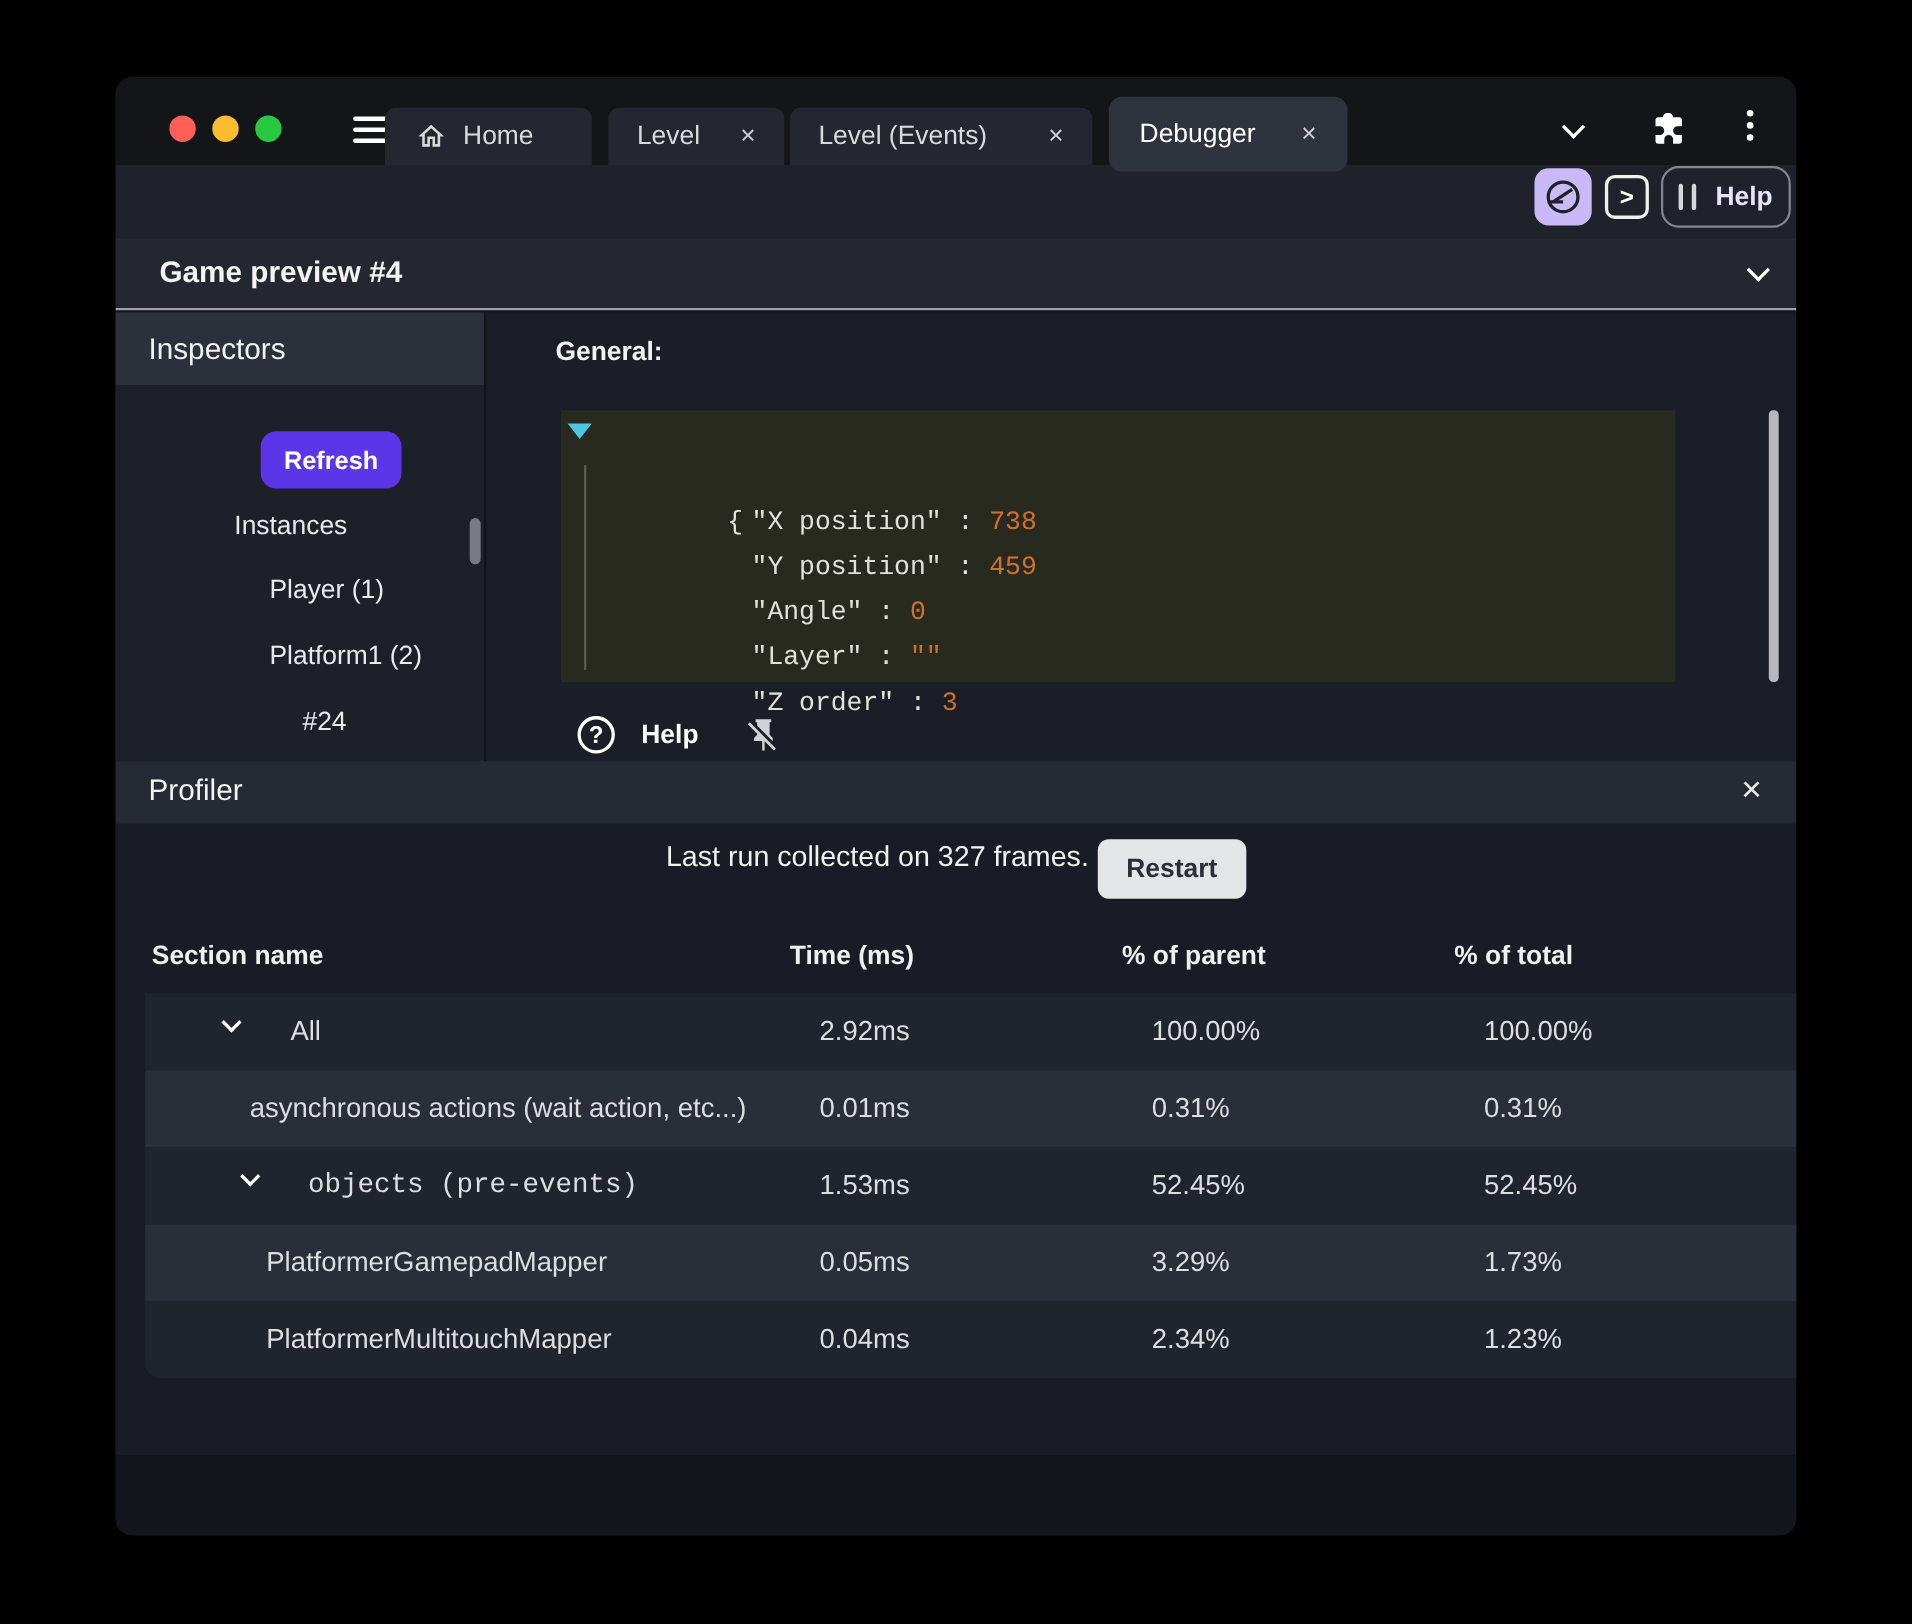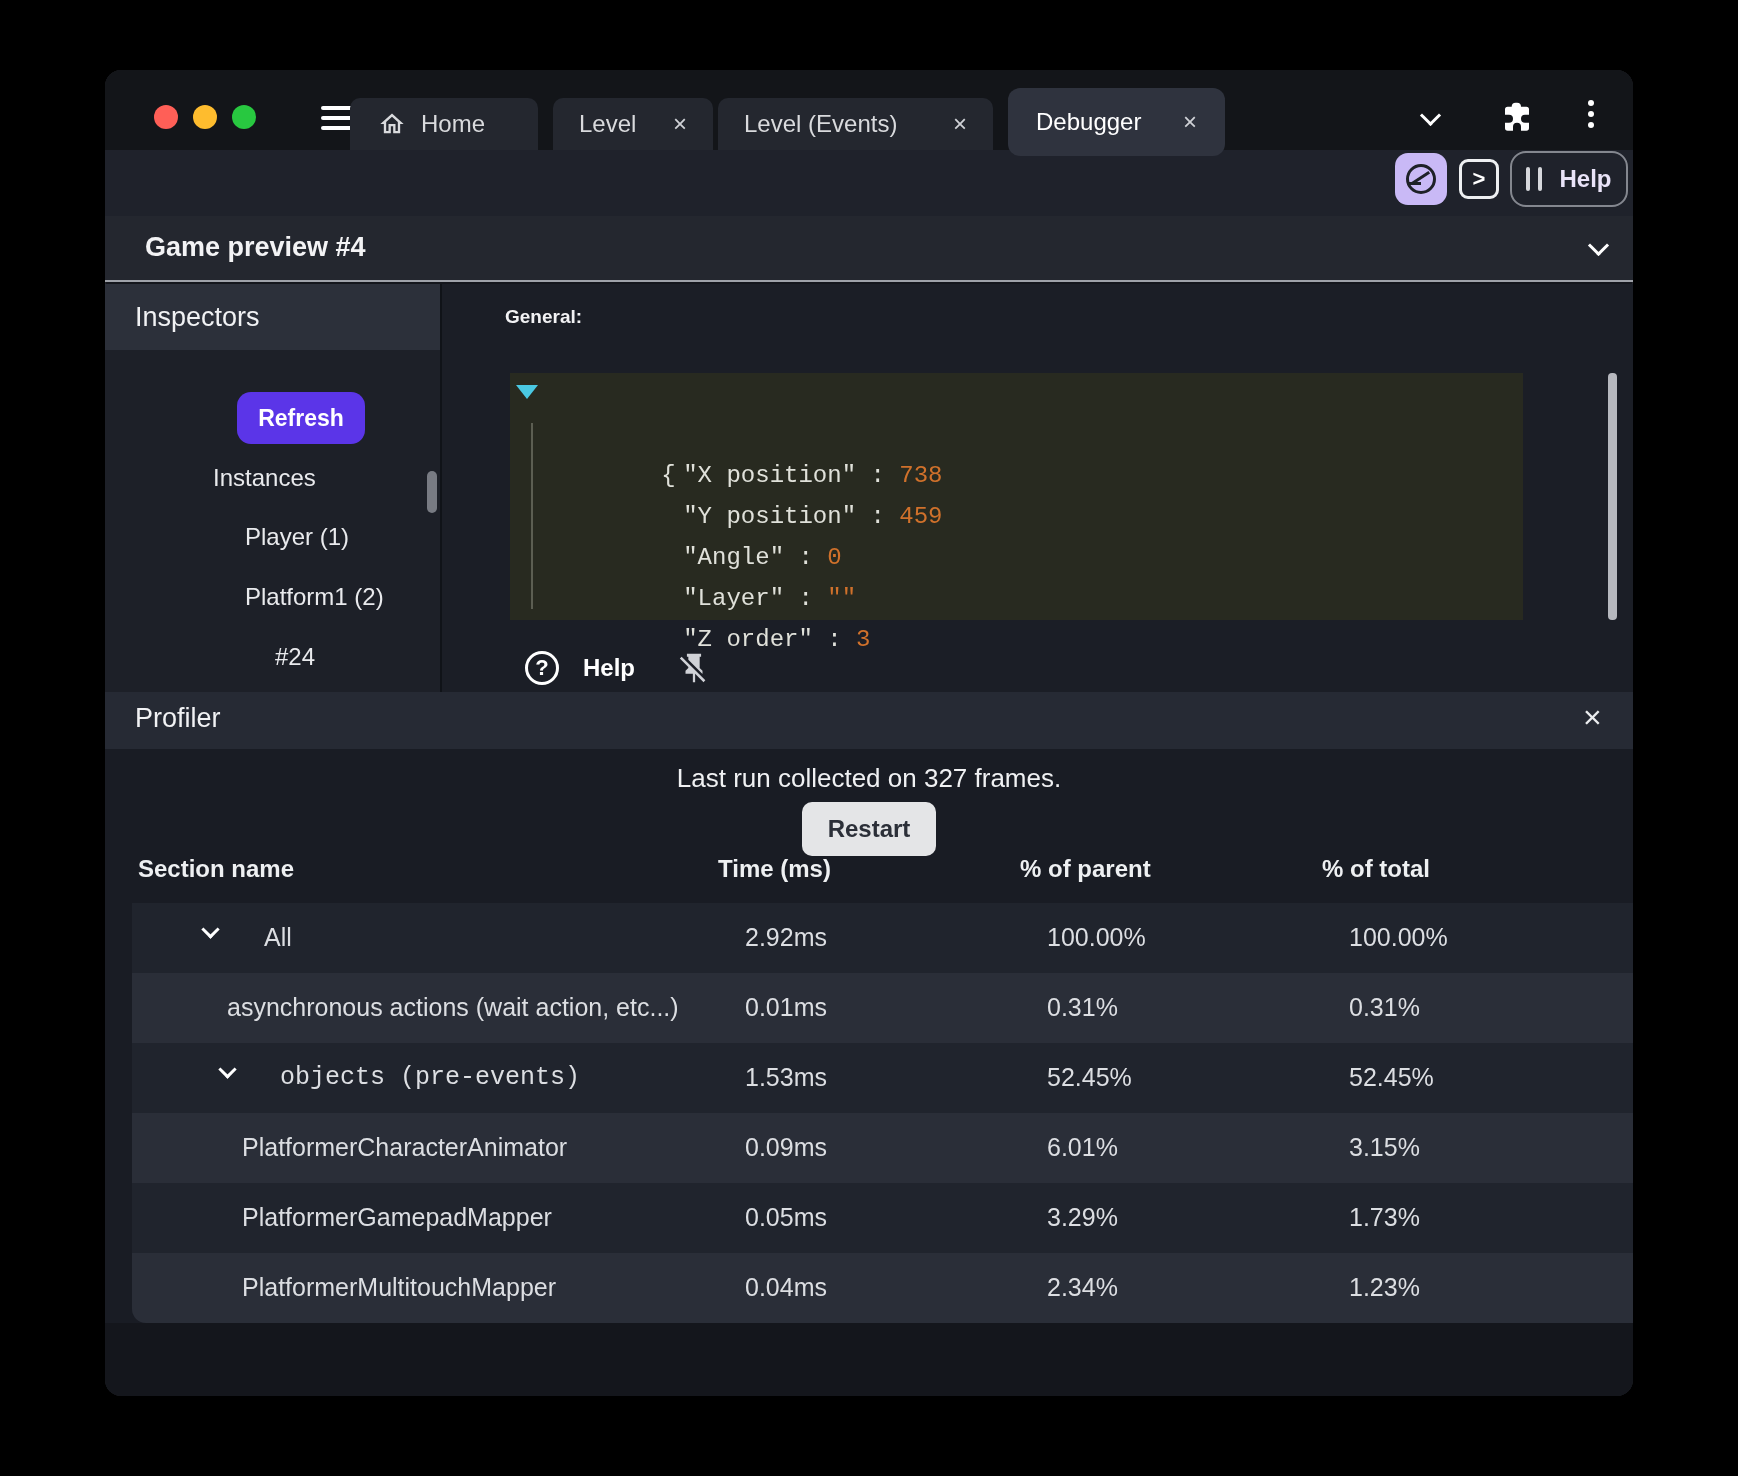--- a/index.html
+++ b/index.html
@@ -58,21 +58,21 @@
   .sidebar { position:absolute; left:0; top:0; width:337px; height:100%; background:#1d2028;
              border-right:2px solid #101318; }
   .sb-header { height:66px; background:#2c303a; display:flex; align-items:center; padding-left:30px;
                font-size:27px; color:#f1f2f4; }
   .btn-refresh { position:absolute; left:132px; top:108px; width:128px; height:52px; border-radius:14px;
                  background:#5b35e8; color:#fff; font-size:23px; font-weight:bold; border:none;
                  display:flex; align-items:center; justify-content:center; cursor:pointer; }
   .tree-item { position:absolute; font-size:24px; color:#e9eaed; cursor:pointer; white-space:nowrap; }
   .sb-scroll { position:absolute; left:322px; top:187px; width:10px; height:42px; border-radius:5px; background:#787b83; }
 
-  .general-title { position:absolute; left:400px; top:22px; font-size:19px; font-weight:600; color:#f2f2f4; }
+  .general-title { position:absolute; left:400px; top:22px; font-size:24px; font-weight:600; color:#f2f2f4; }
   .json-panel { position:absolute; left:405px; top:89px; width:1013px; height:247px; background:#282a20;
                 font-family:"Liberation Mono", monospace; font-size:24px; color:#e0e1da; }
   .json-line { position:relative; height:41px; line-height:41px; padding-left:58px; white-space:pre; }
   .json-line.brace { padding-left:36px; }
   .json-tri { position:absolute; left:6px; top:12px; width:0; height:0; cursor:pointer;
               border-left:11px solid transparent; border-right:11px solid transparent;
               border-top:14px solid #4ac8e2; }
   .json-guide { position:absolute; left:21px; top:50px; width:2px; height:186px; background:#5c5e52; }
   .json-val { color:#d0712b; }
   .help-row { position:absolute; left:420px; top:364px; height:40px; display:flex; align-items:center; }
@@ -80,22 +80,22 @@
                font-size:22px; font-weight:bold; display:flex; align-items:center; justify-content:center; cursor:pointer; }
   .help-label { margin-left:24px; font-size:24px; font-weight:bold; color:#fff; }
   .pin-off { margin-left:42px; cursor:pointer; }
   .main-scroll { position:absolute; left:1503px; top:89px; width:9px; height:247px; border-radius:4px; background:#b6b8be; }
 
   
   .profilerbar { position:absolute; left:0; top:622px; width:100%; height:57px; background:#262a34; }
   .profilerbar .title { position:absolute; left:30px; top:11px; font-size:27px; color:#f1f2f4; }
   .profilerbar .x { position:absolute; left:1478px; top:7px; font-size:32px; color:#eceef0; cursor:pointer; }
   .profiler-body { position:absolute; left:0; top:679px; width:100%; height:574px; background:#191c24; }
-  .status-line { position:absolute; left:0; top:14px; width:100%; display:flex; align-items:center;
-                 justify-content:center; gap:8px;flex-direction:column; }
+  .status-line { position:absolute; left:0; top:14px; width:100%; display:flex; 
+                 justify-content:center; gap:8px; }
   .status-line .txt { font-size:26px; color:#f0f1f3; }
   .btn-restart { height:54px; padding:0 26px; border-radius:10px; background:#e4e5e7; border:none;
                  font-size:24px; font-weight:bold; color:#2b2f38; cursor:pointer; }
   .thead { position:absolute; top:106px; width:100%; height:34px; font-size:24px; font-weight:bold; color:#eef0f2; }
   .thead span, .prow span { position:absolute; white-space:nowrap; }
   .col-section { left:33px; } .col-time { left:613px; } .col-parent { left:915px; } .col-total { left:1217px; }
   .rows { position:absolute; top:154px; width:100%;margin-left:27px; }
   .prow { position:relative; height:70px; font-size:25px; color:#dcdee2; }
   .prow span { top:20px; }
   .prow:nth-child(odd) { background:#20242d; }
@@ -269,26 +269,20 @@
         <span class="col-total">0.31%</span>
       </div>
       <div class="prow n2">
         <span class="row-chev"></span>
         <span class="name">objects (pre-events)</span>
         <span class="col-time">1.53ms</span>
         <span class="col-parent">52.45%</span>
         <span class="col-total">52.45%</span>
       </div>
       <div class="prow n3">
-        <span class="name">PlatformerCharacterAnimator</span>
-        <span class="col-time">0.09ms</span>
-        <span class="col-parent">6.01%</span>
-        <span class="col-total">3.15%</span>
-      </div>
-      <div class="prow n3">
         <span class="name">PlatformerGamepadMapper</span>
         <span class="col-time">0.05ms</span>
         <span class="col-parent">3.29%</span>
         <span class="col-total">1.73%</span>
       </div>
       <div class="prow n3">
         <span class="name">PlatformerMultitouchMapper</span>
         <span class="col-time">0.04ms</span>
         <span class="col-parent">2.34%</span>
         <span class="col-total">1.23%</span>

